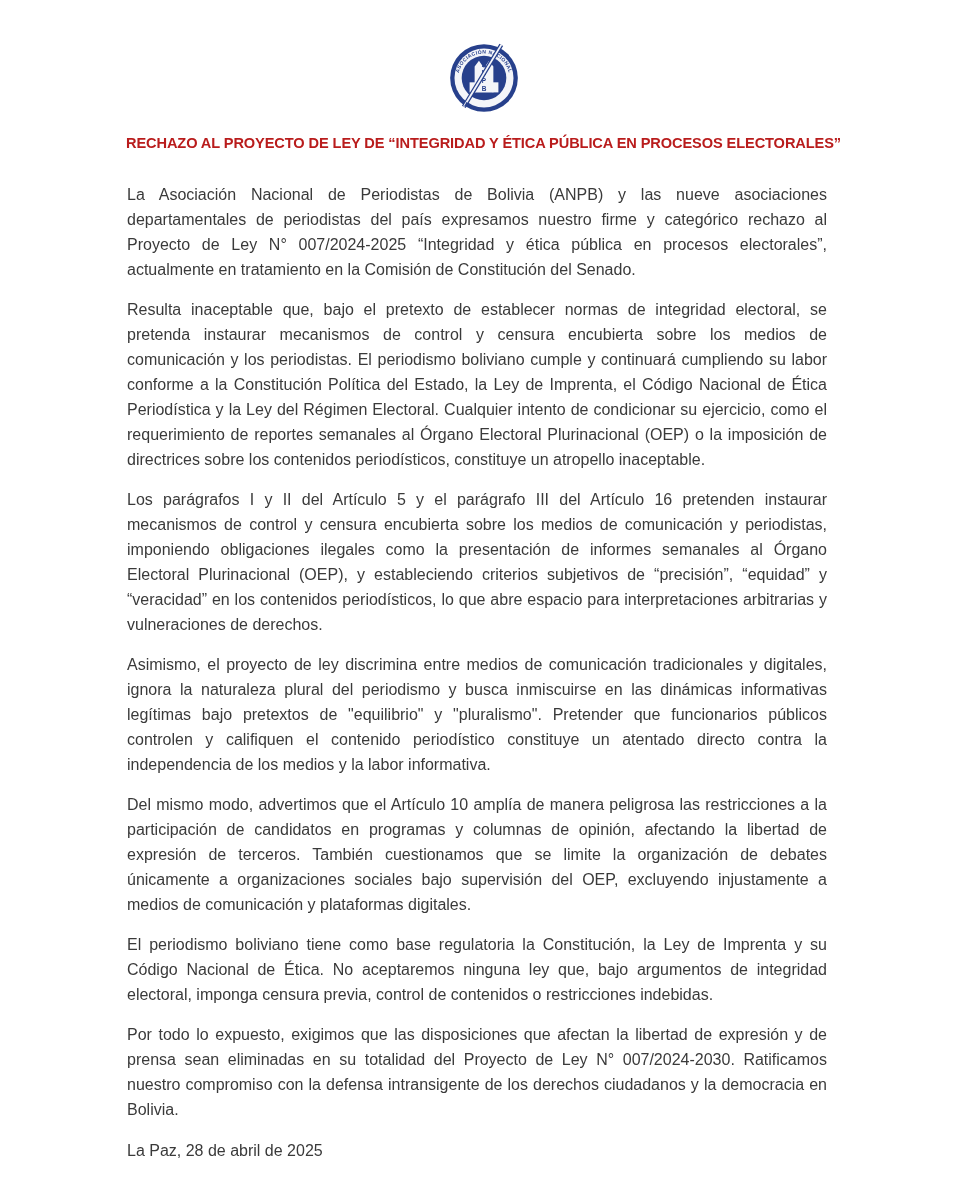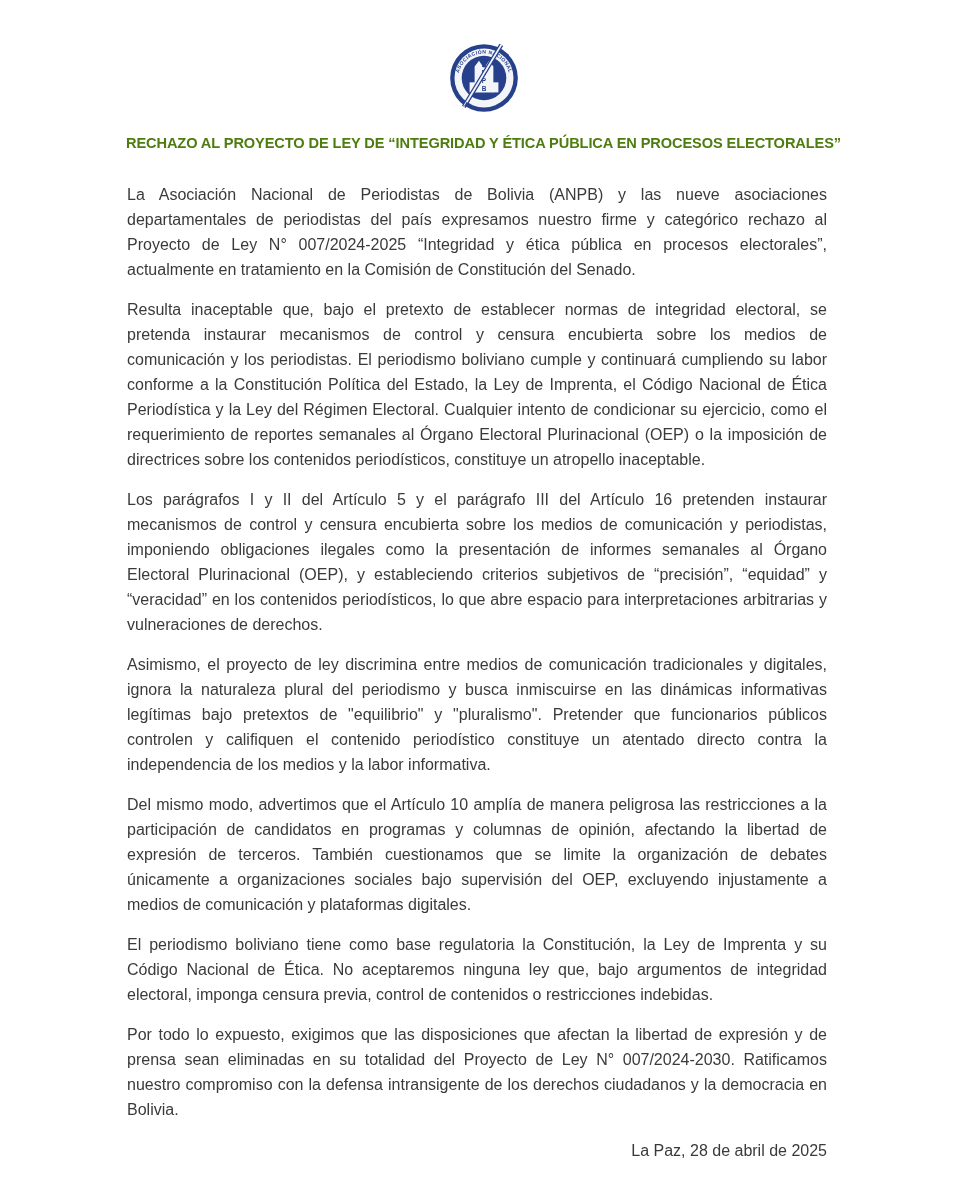--- a/index.html
+++ b/index.html
@@ -21,35 +21,34 @@
   }
   .doc-title {
     position: absolute;
     top: 135px;
     left: 0;
     width: 100%;
     text-align: center;
     font-weight: bold;
     font-size: 14.6px;
     letter-spacing: -0.1px;
-    color: #4d7c0f;
+    color: #b91c1c;
   }
   .content {
     position: absolute;
     top: 182px;
     left: 127px;
     width: 700px;
     font-size: 16px;
     line-height: 25px;
     color: #3a3a3a;
     text-align: justify;
   }
   .content p { margin: 0 0 15px 0; }
   .date-line {
-    text-align: right;
     margin-top: 16px;
     color: #3a3a3a;
   }
   .emblem-arc-text { font-size: 7px; font-weight: bold; letter-spacing: 0.6px; fill: #27408c; }
   .emblem-letter { font-size: 9px; font-weight: bold; fill: #27408c; text-anchor: middle; }
 </style>
 </head>
 <body>
 
 <div class="page">

